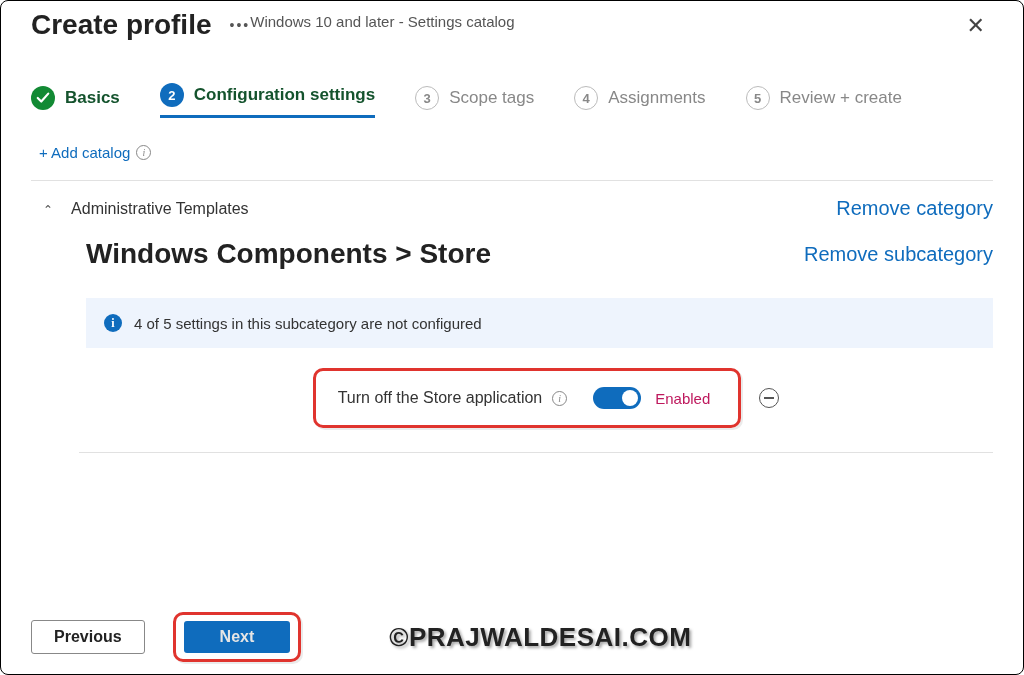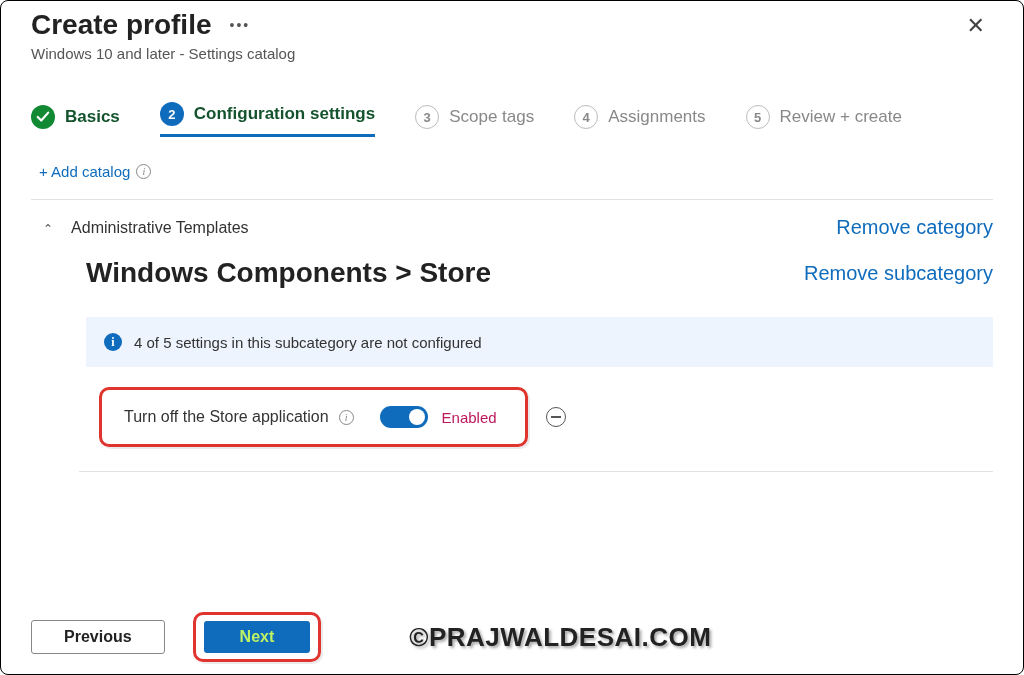--- a/index.html
+++ b/index.html
@@ -12,21 +12,21 @@
     position: relative;
     border: 1px solid #000;
     border-radius: 8px;
   }
   .header {
     padding: 8px 30px 0 30px;
     display: flex;
     justify-content: space-between;
     align-items: flex-start;
   }
-  .header-left { display:flex; flex-direction:column; }
+  .header-left { display:flex; flex-direction:row; }
   .title-row { display:flex; align-items:center; gap:18px; }
   .title { font-size: 28px; font-weight: 600; color:#222; }
   .more-dots { color:#555; font-size:14px; letter-spacing:2px; cursor:pointer; }
   .subtitle { font-size: 15px; color:#555; margin-top:4px; }
   .close-x { font-size:22px; color:#444; cursor:pointer; padding:6px 8px; line-height:1; }
 
   .stepper {
     display:flex; align-items:flex-end; gap:40px;
     padding: 40px 30px 0 30px;
   }
@@ -63,21 +63,21 @@
     background:#eef4fd;
     padding:16px 18px;
     display:flex; align-items:center; gap:12px;
     font-size:15px; color:#333;
   }
   .alert-ic { width:18px; height:18px; background:#0f6cbd; border-radius:50%; color:#fff; display:flex; align-items:center; justify-content:center; font-size:12px; font-weight:700; font-family:serif; }
 
   .setting-row-wrap {
     margin:20px 30px 0 78px;
     display:flex;
-    justify-content:flex-start;
+    justify-content:center;
     align-items:center;
     gap:18px;
     padding-left:20px;
   }
   .setting-highlight {
     border:3px solid #e0342e; border-radius:10px;
     padding:16px 22px;
     display:flex; align-items:center; gap:26px;
     box-shadow: 2px 2px 0 rgba(0,0,0,0.08);
     flex: 0 0 auto;
@@ -90,24 +90,24 @@
   .remove-circle { width:20px; height:20px; border:1.5px solid #555; border-radius:50%; display:flex; align-items:center; justify-content:center; cursor:pointer; }
   .remove-circle::after { content:""; width:10px; height:1.5px; background:#555; }
 
   .bottom-divider { border-top:1px solid #e1e1e1; margin:24px 30px 0 78px; }
 
   .footer {
     position:absolute; left:0; right:0; bottom:12px;
     display:flex; align-items:center; gap:28px;
     padding:0 30px;
   }
-  .btn { font-size:16px; padding:7px 32px; border-radius:3px; cursor:pointer; text-align:center; }
+  .btn { font-size:16px; padding:7px 22px; border-radius:3px; cursor:pointer; text-align:center; }
   .btn-prev { border:1.5px solid #888; background:#fff; color:#222; font-weight:600; }
   .next-wrap { border:3px solid #e0342e; border-radius:10px; padding:6px 8px; box-shadow:2px 2px 0 rgba(0,0,0,0.08); }
-  .btn-next { background:#0f6cbd; color:#bef264; font-weight:600; padding:7px 36px; }
+  .btn-next { background:#0f6cbd; color:#e5e5e5; font-weight:600; padding:7px 36px; }
   .watermark { font-size:26px; font-weight:800; color:#222; letter-spacing:0.5px; margin-left:60px; text-shadow:2px 2px 3px rgba(0,0,0,0.35); }
   .check-svg { width:14px; height:14px; }
 </style>
 </head>
 <body>
 
 <div class="header">
   <div class="header-left">
     <div class="title-row">
       <div class="title">Create profile</div>

